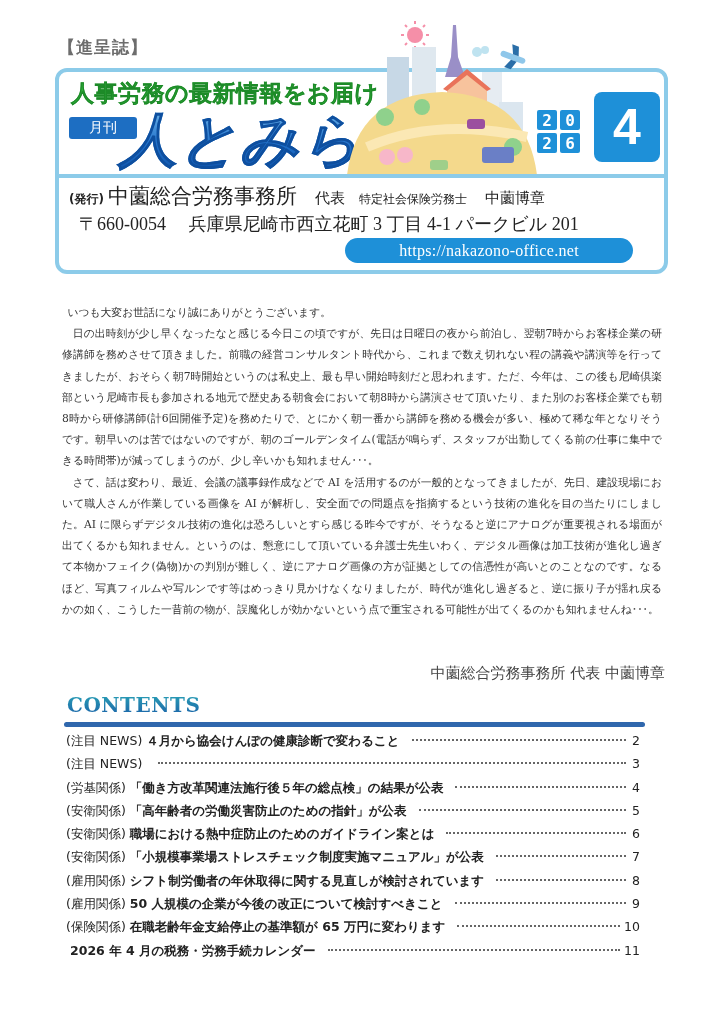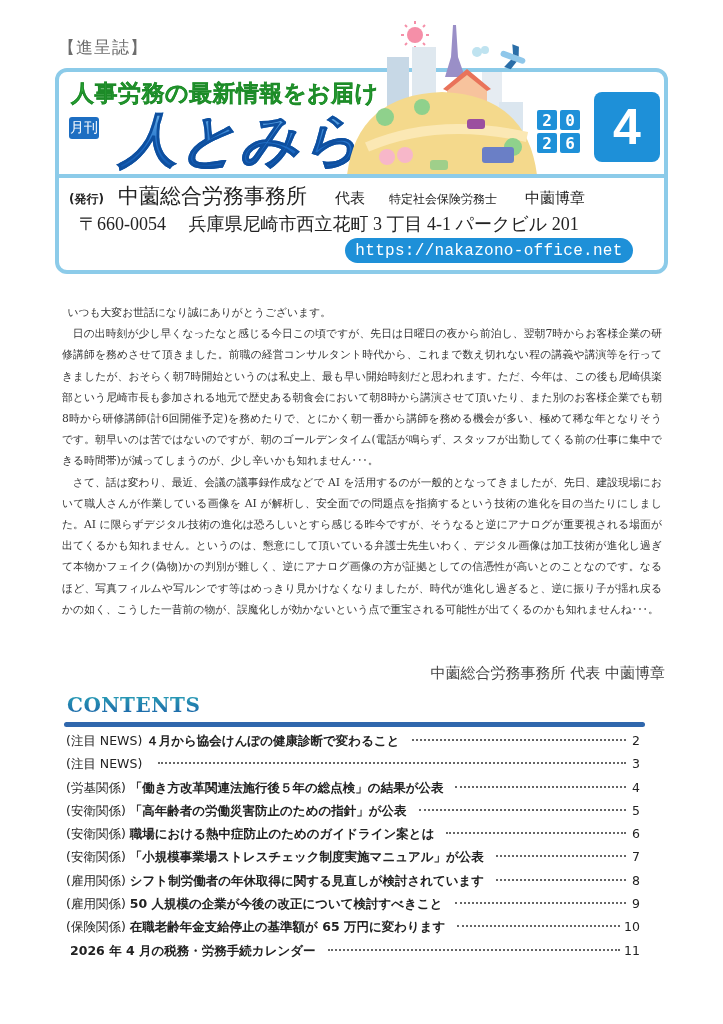--- a/index.html
+++ b/index.html
@@ -1,47 +1,47 @@
 <!DOCTYPE html>
 <html><head>
   <meta charset="utf-8">
   <style>
     * { box-sizing: border-box; margin: 0; padding: 0; }
     html, body { width: 723px; height: 1024px; background: #ffffff; overflow: hidden; }
     body { position: relative; font-family: "DejaVu Sans", sans-serif; color: #222; }
 
-    .shinteishi { position: absolute; left: 58px; top: 36px; font-size: 17px; font-weight: normal; color: #6d6d6d; letter-spacing: 1px; }
+    .shinteishi { position: absolute; left: 58px; top: 36px; font-size: 17px; font-weight: bold; color: #6d6d6d; letter-spacing: 1px; }
 
     .masthead { position: absolute; left: 55px; top: 68px; width: 613px; height: 206px; border: 4px solid #8ccbe9; border-radius: 12px; background: #fff; }
     .masthead-divider { position: absolute; left: 0; right: 0; top: 102px; height: 4px; background: #8ccbe9; }
 
     .tagline { position: absolute; left: 12px; top: 6px; font-size: 23px; font-weight: bold; color: #2fae3a; letter-spacing: 0.5px; -webkit-text-stroke: 0.4px #1d8a28; }
-    .gekkan { position: absolute; left: 10px; top: 45px; background: #1d6ec2; color: #fff; font-size: 14px; padding: 2px 1px; border-radius: 3px; }
+    .gekkan { position: absolute; left: 10px; top: 45px; background: #1d6ec2; color: #fff; font-size: 14px; padding: 2px 20px; border-radius: 3px; }
     .logo-title { position: absolute; left: 60px; top: 30px; font-size: 58px; font-weight: bold; font-style: italic; letter-spacing: 2px;
       background: linear-gradient(180deg, #7fc3f0 0%, #1f6fc9 55%, #0c4da3 100%);
       -webkit-background-clip: text; background-clip: text; color: transparent;
       -webkit-text-stroke: 1px #0e4f9f; font-family: "DejaVu Serif", serif; }
 
     .illustration { position: absolute; left: 268px; top: -55px; width: 214px; height: 158px; }
 
     .year-grid { position: absolute; left: 478px; top: 38px; display: grid; grid-template-columns: 20px 20px; grid-template-rows: 20px 20px; gap: 3px; }
     .year-cell { background: #1e90d8; color: #fff; font-weight: bold; font-size: 16px; display: flex; align-items: center; justify-content: center; border-radius: 2px; font-family: "DejaVu Sans Mono", monospace; }
     .month-box { position: absolute; left: 535px; top: 20px; width: 66px; height: 70px; background: #1e90d8; border-radius: 8px; color: #fff; font-size: 50px; font-weight: bold; display: flex; align-items: center; justify-content: center; font-family: "Liberation Sans", sans-serif; }
 
-    .publisher-row { position: absolute; left: 10px; top: 110px; display: flex; align-items: baseline; white-space: nowrap; gap: 10px; }
+    .publisher-row { position: absolute; left: 10px; top: 110px; display: flex; align-items: baseline; white-space: nowrap; }
     .hakko { font-size: 12px; font-weight: bold; color: #222; margin-right: 4px; }
     .office-name { font-size: 21px; color: #222; margin-right: 18px; }
     .rep-label { font-size: 15px; color: #222; margin-right: 14px; }
     .rep-title { font-size: 12px; color: #222; margin-right: 18px; }
     .rep-name { font-size: 15px; color: #222; }
 
     .address-row { position: absolute; left: 20px; top: 140px; font-size: 18px; color: #222; white-space: nowrap; font-family: Liberation Serif, serif; }
     .address-row .zip { margin-right: 18px; }
     .tel-row { position: absolute; left: 20px; top: 166px; font-size: 18px; color: #222; font-family: "Liberation Sans", sans-serif; }
-    .url-pill { position: absolute; left: 286px; top: 166px; width: 288px; height: 25px; background: #1e90d8; border-radius: 13px; color: #fff; font-size: 16px; display: flex; align-items: center; justify-content: center; font-family: Liberation Mono, monospace; letter-spacing: 0.3px; }
+    .url-pill { position: absolute; left: 286px; top: 166px; width: 288px; height: 25px; background: #1e90d8; border-radius: 13px; color: #fff; font-size: 16px; display: flex; align-items: center; justify-content: center; font-family: Liberation Serif, serif; letter-spacing: 0.3px; }
 
     .letter { position: absolute; left: 62px; top: 302px; width: 600px; font-size: 10.8px; line-height: 21.2px; color: #333; font-family: "DejaVu Serif", serif; text-align: justify; }
     .letter p { text-indent: 1em; }
     .letter p.first { text-indent: 0.5em; }
     .signature { position: absolute; right: 58px; top: 664px; font-size: 15px; color: #444; font-family: "DejaVu Serif", serif; }
 
     .contents-heading { position: absolute; left: 67px; top: 693px; font-size: 20px; font-weight: bold; font-family: "DejaVu Serif", serif;
       background: linear-gradient(180deg, #2aa3b6 0%, #1a5fa8 100%); -webkit-background-clip: text; background-clip: text; color: transparent;
       letter-spacing: 0.5px; }
     .contents-rule { position: absolute; left: 64px; top: 722px; width: 581px; height: 5px; background: #2f67ad; border-radius: 3px; }

